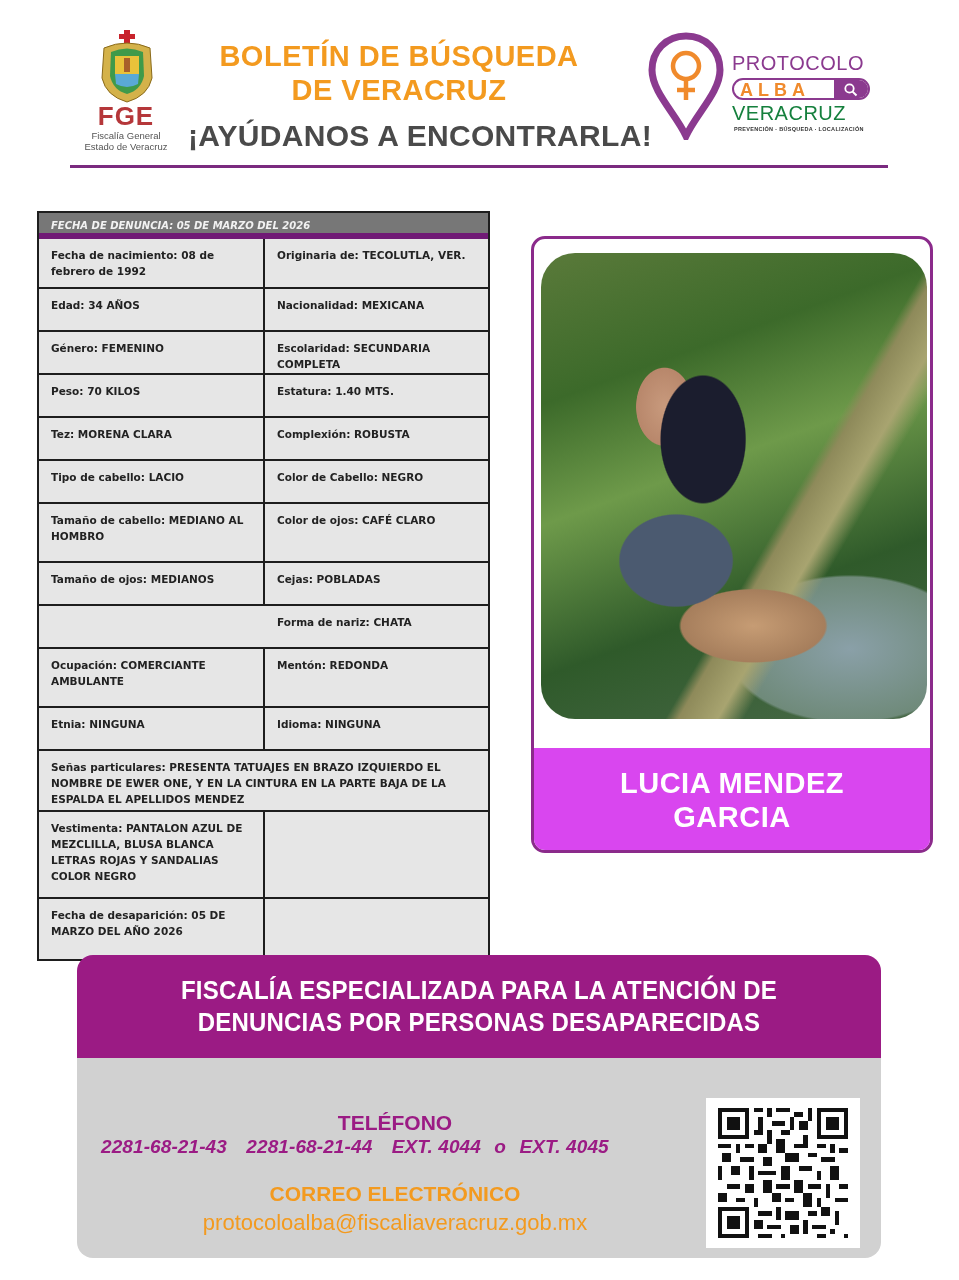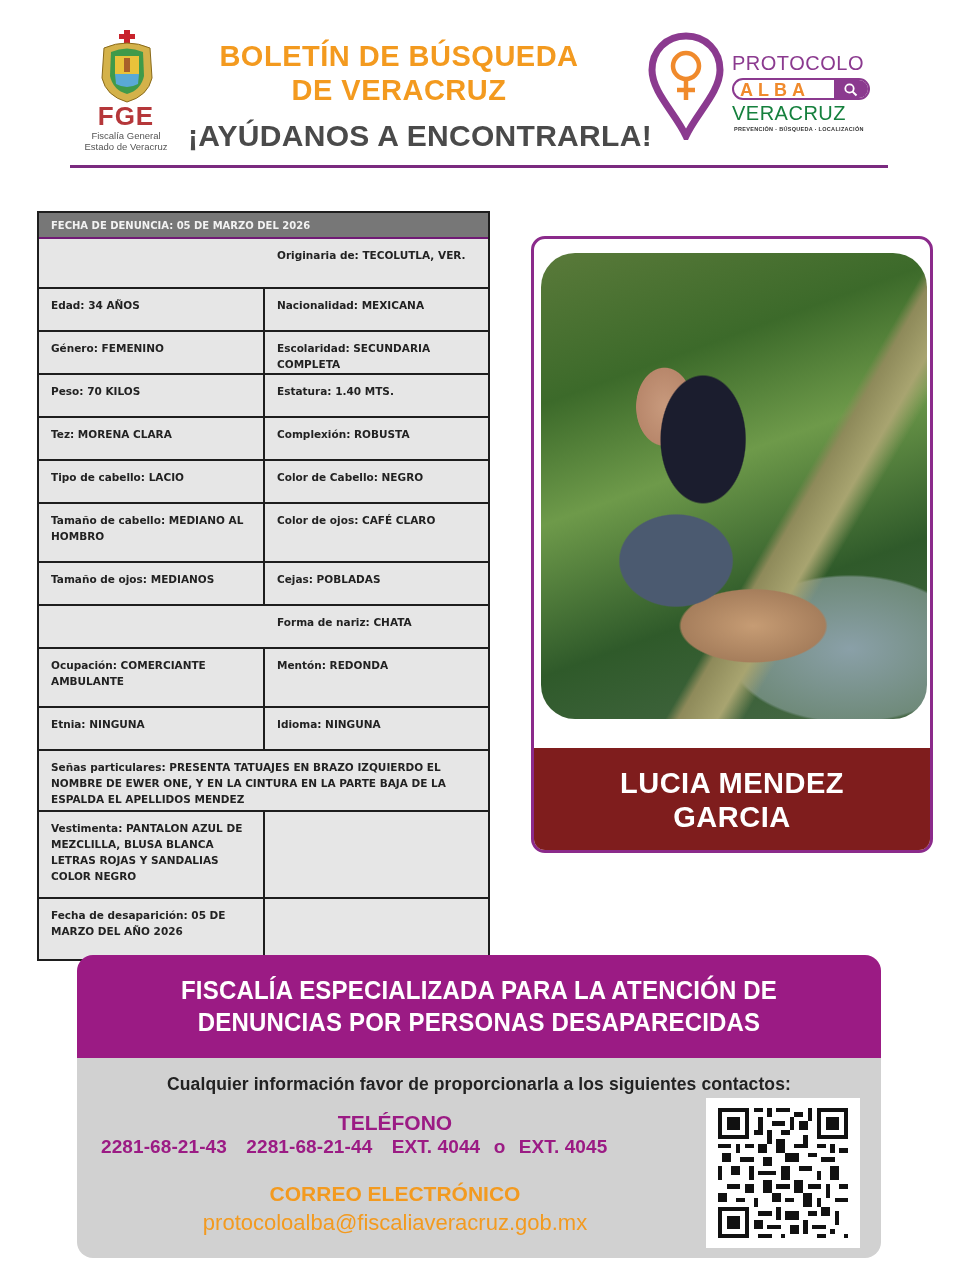--- a/index.html
+++ b/index.html
@@ -25,55 +25,55 @@
   .alba-word { position:absolute; left:6px; top:-1px; width:94px; text-align:left; font-weight:bold; font-size:18px; letter-spacing:5px; color:#f08a2c; line-height:22px; }
   .alba-search { position:absolute; right:0; top:0; width:34px; height:100%; background:#8b3a8f; }
   .alba-search svg { position:absolute; left:9px; top:2px; }
   .veracruz-alba { position:absolute; left:84px; top:70px; font-size:20px; color:#15803d; line-height:22px; letter-spacing:0.5px;text-align:center; }
   .alba-tagline { position:absolute; left:86px; top:94px; font-size:5.5px; font-weight:bold; color:#333; letter-spacing:0.3px; }
 
   .header-rule { left:70px; top:165px; width:818px; height:3px; background:#7a2a7f; }
 
   
   .data-table { left:37px; top:211px; width:453px; height:750px; border:2px solid #1e1e1e; box-sizing:border-box; background:#e6e6e6; }
-  .table-head { position:absolute; left:0; top:0; width:100%; height:26px; background:#777777; border-bottom:2px solid #701a75; box-sizing:border-box; }
+  .table-head { position:absolute; left:0; top:0; width:100%; height:26px; background:#777777; border-bottom:6px solid #701a75; box-sizing:border-box;font-style:italic; }
   .table-head span { position:absolute; left:12px; top:7px; font-size:10px; font-weight:bold; color:#f2f2f2; font-family:"DejaVu Sans", sans-serif; letter-spacing:0; }
   .row { position:absolute; left:0; width:100%; border-bottom:2px solid #1e1e1e; box-sizing:border-box; }
   .cell { position:absolute; top:0; height:100%; box-sizing:border-box; padding:8px 10px 0 12px; font-size:10.5px; font-weight:bold; color:#222; line-height:16px; font-family:"DejaVu Sans", sans-serif; }
   .cell.l { left:0; width:226px; border-right:2px solid #1e1e1e; }
   .cell.r { left:226px; width:223px; padding-left:12px; }
   .cell.full { left:0; width:100%; padding-right:14px; }
   .cell.small { font-size:9px; line-height:14px;margin-top:46px; }
 
   
   .photo-card { left:531px; top:236px; width:402px; height:617px; border:3px solid #8b2a8b; border-radius:14px; box-sizing:border-box; background:#fff; overflow:hidden; }
   .photo { position:absolute; left:7px; top:14px; width:386px; height:466px; border-radius:34px; overflow:hidden;
            background:
              radial-gradient(ellipse 60px 90px at 42% 40%, #1b1d2e 0%, #1b1d2e 70%, transparent 72%),
              radial-gradient(ellipse 40px 55px at 32% 33%, #c89a7d 0%, #b8876b 70%, transparent 72%),
              radial-gradient(ellipse 80px 65px at 35% 66%, #4b5a70 0%, #4b5a70 70%, transparent 72%),
              radial-gradient(ellipse 120px 60px at 55% 80%, #c69c74 0%, #a67e5c 60%, transparent 62%),
              linear-gradient(120deg, transparent 60%, #8e8a5a 62%, #a8a470 68%, transparent 72%),
              radial-gradient(ellipse 200px 120px at 80% 85%, #8aa0a8 0%, #6f8a7a 60%, transparent 62%),
              linear-gradient(160deg, #5a7a3a 0%, #3c6a2a 25%, #6e9a4a 45%, #2f5a2a 70%, #4a6a4a 100%); }
-  .name-bar { position:absolute; left:0; top:509px; width:100%; height:102px; background:#7f1d1d; }
+  .name-bar { position:absolute; left:0; top:509px; width:100%; height:102px; background:#d946ef; }
   .name-line1, .name-line2 { position:absolute; left:0; width:100%; text-align:center; color:#ffffff; font-weight:bold; font-size:29px; letter-spacing:0.5px; line-height:34px; }
   .name-line1 { top:18px; } .name-line2 { top:52px; }
 
   
   .unit-banner { left:77px; top:955px; width:804px; height:103px; background:#9b1b84; border-radius:16px 16px 0 0; }
   .unit-line1, .unit-line2 { position:absolute; left:0; width:100%; text-align:center; color:#fff; font-weight:bold; font-size:25px; line-height:30px; letter-spacing:0.2px; transform:scaleX(0.96); }
   .unit-line1 { top:20px; } .unit-line2 { top:52px; }
 
   
   .contact-box { left:77px; top:1058px; width:804px; height:200px; background:#d1d1d1; border-radius:0 0 16px 16px; }
   .contact-intro { position:absolute; left:0; top:16px; width:100%; text-align:center; font-weight:bold; font-size:17.5px; color:#222; letter-spacing:0.1px; }
   .tel-label { position:absolute; left:0; top:53px; width:636px; text-align:center; font-weight:bold; font-size:21px; color:#9b1b84; }
   .tel-numbers { position:absolute; left:24px; top:78px; width:600px; font-weight:bold; font-size:19px; color:#9b1b84; white-space:nowrap; letter-spacing:0.1px; }
-  .tel-numbers span { display:inline-block; margin-right:14px; }
+  .tel-numbers span { display:inline-block; margin-right:14px;font-style:italic; }
   .email-label { position:absolute; left:0; top:124px; width:636px; text-align:center; font-weight:bold; font-size:21px; color:#f39a1f; }
   .email { position:absolute; left:0; top:152px; width:636px; text-align:center; font-size:22px; color:#f39a1f; }
   .qr { position:absolute; left:629px; top:40px; width:154px; height:150px; background:#fff; }
   .qr svg { position:absolute; left:12px; top:10px; }
 </style>
 </head>
 <body>
 
 <div class="abs fge-logo">
   <svg class="crest" viewBox="0 0 58 74" width="58" height="74">
@@ -116,20 +116,21 @@
 </div>
 
 <div class="abs header-rule"></div>
 
 <div class="abs data-table">
   <div class="table-head">
     <span>FECHA DE DENUNCIA: 05 DE MARZO DEL 2026</span>
   </div>
 
   <div class="row" style="top:26px;height:50px;">
+    <div class="cell l">Fecha de nacimiento: 08 de febrero de 1992</div>
     <div class="cell r">Originaria de: TECOLUTLA, VER.</div>
   </div>
   <div class="row" style="top:76px;height:43px;">
     <div class="cell l">Edad: 34 AÑOS</div>
     <div class="cell r">Nacionalidad: MEXICANA</div>
   </div>
   <div class="row" style="top:119px;height:43px;">
     <div class="cell l">Género: FEMENINO</div>
     <div class="cell r">Escolaridad: SECUNDARIA COMPLETA</div>
   </div>
@@ -184,21 +185,20 @@
     <div class="name-line2">GARCIA</div>
   </div>
 </div>
 
 <div class="abs unit-banner">
   <div class="unit-line1">FISCALÍA ESPECIALIZADA PARA LA ATENCIÓN DE</div>
   <div class="unit-line2">DENUNCIAS POR PERSONAS DESAPARECIDAS</div>
 </div>
 
 <div class="abs contact-box">
-  <div class="contact-intro">Cualquier información favor de proporcionarla a los siguientes contactos:</div>
   <div class="tel-label">TELÉFONO</div>
   <div class="tel-numbers">
     <span>2281-68-21-43</span>
     <span>2281-68-21-44</span>
     <span style="margin-right:8px;">EXT. 4044</span>
     <span style="margin-right:8px;">o</span>
     <span>EXT. 4045</span>
   </div>
   <div class="email-label">CORREO ELECTRÓNICO</div>
   <div class="email">protocoloalba@fiscaliaveracruz.gob.mx</div>

